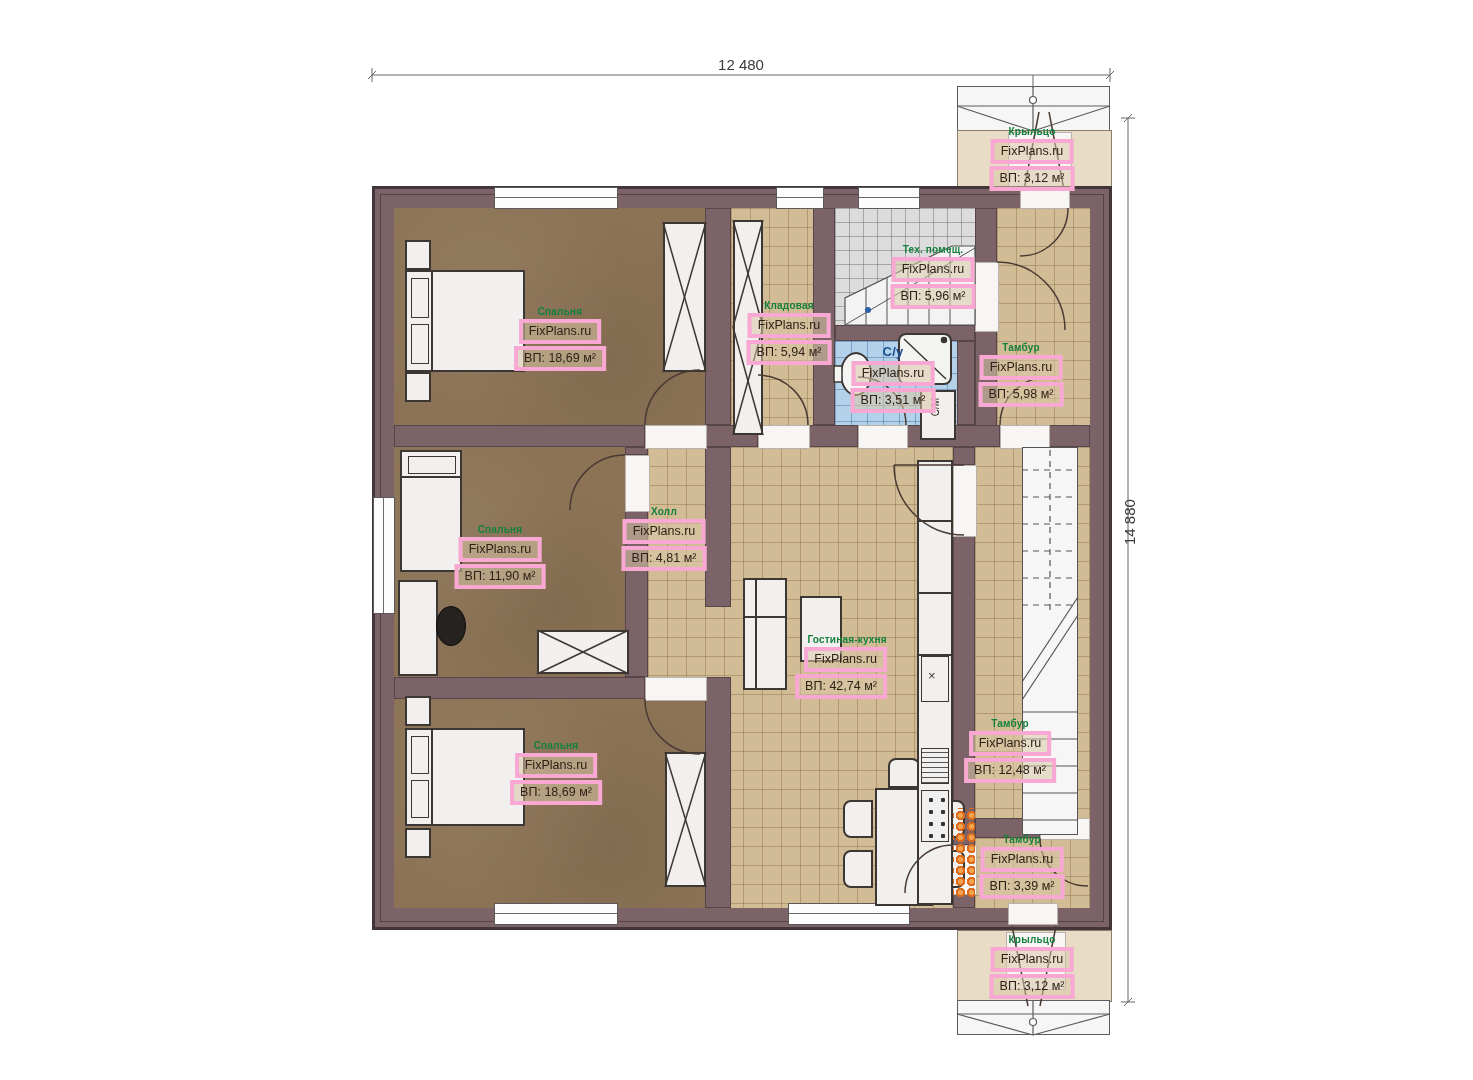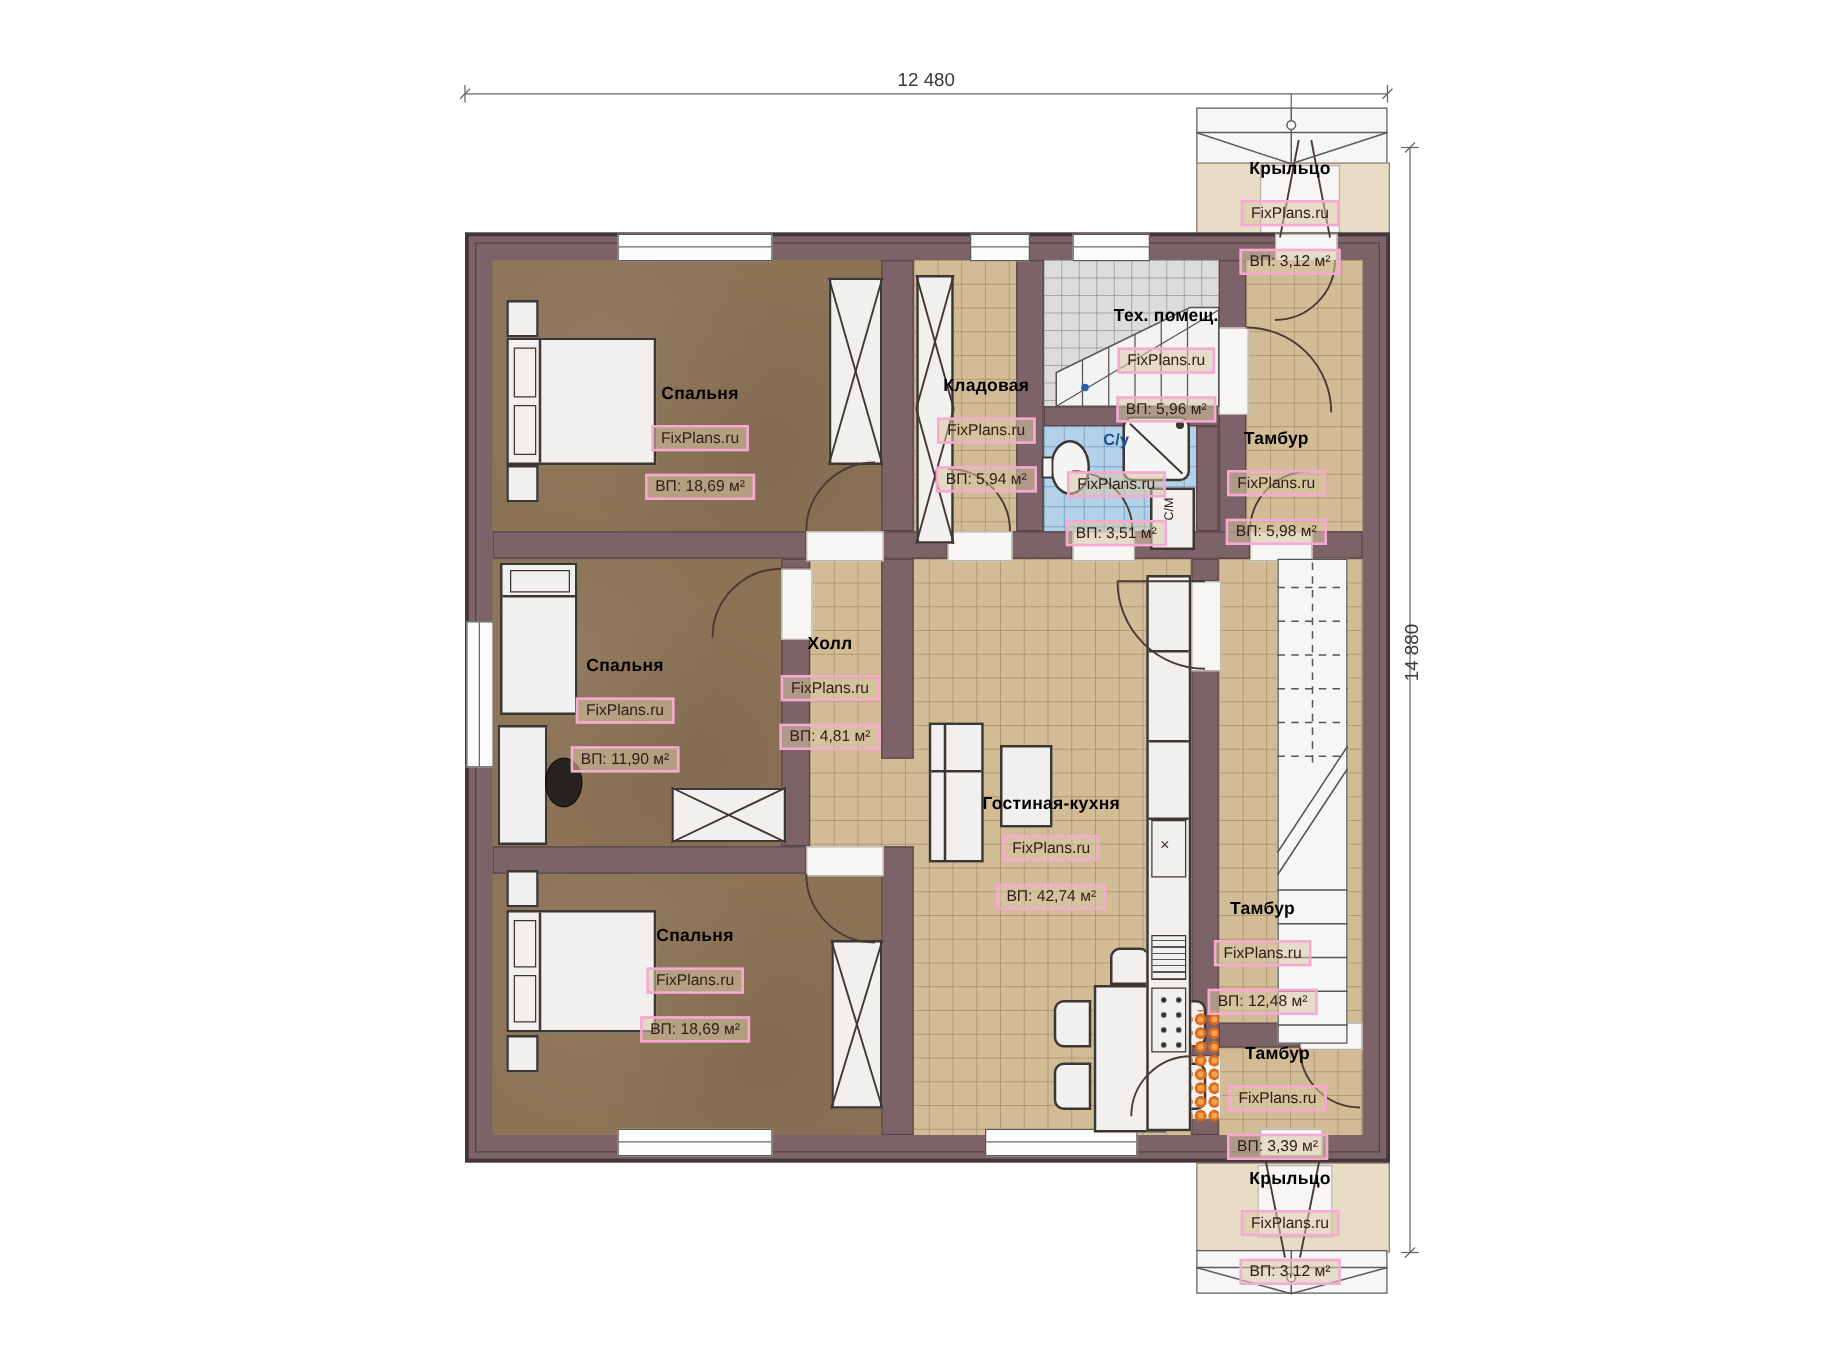--- a/index.html
+++ b/index.html
@@ -35,24 +35,24 @@
   
   .furn{position:absolute;background:#f1f0ee;border:2px solid #3c3733;box-sizing:border-box;}
   .furn-line{position:absolute;background:#3c3733;}
   .canopy{position:absolute;background:#f6f6f6;border:1.5px solid #5c5c5c;box-sizing:border-box;}
   .stairbox{position:absolute;background:#f6f6f6;border:1.5px solid #555;box-sizing:border-box;}
   .heater{position:absolute;background-image:radial-gradient(circle,#f5a24d 0 2.5px,#d96a1e 2.5px 4.5px,transparent 4.5px);
           background-size:11px 11px;background-position:2px 2px;}
   
   .rl{position:absolute;transform:translateX(-50%);display:flex;flex-direction:column;
       align-items:center;z-index:30;width:max-content;}
-  .rl-name{font-weight:bold;font-size:14px;color:#000000;letter-spacing:.2px;}
+  .rl-name{font-weight:bold;font-size:10px;color:#15803d;letter-spacing:.2px;}
   .rl-name.blue{color:#1d4e8f;font-size:13px;}
-  .rl-box{border:2px solid #f9a8d4;background:rgba(216,198,166,.55);padding:1px 6px;
-          font-size:12.5px;color:#2f2118;margin-top:18px;white-space:nowrap;line-height:1.2;}
+  .rl-box{border:4px solid #f9a8d4;background:rgba(216,198,166,.55);padding:1px 6px;
+          font-size:12.5px;color:#2f2118;margin-top:2px;white-space:nowrap;line-height:1.2;}
   .dim-label{position:absolute;font-size:15px;color:#3a3a3a;z-index:25;}
   .wm-label{position:absolute;font-size:10px;color:#2f2118;writing-mode:vertical-rl;
             transform:rotate(180deg);z-index:22;}
   .kx{position:absolute;font-size:13px;color:#3c3733;z-index:22;}
   svg.overlay{position:absolute;left:0;top:0;z-index:20;pointer-events:none;}
 </style>
 </head>
 <body>
 
 <div id="canvas">
@@ -310,21 +310,21 @@
   <div class="rl" style="left:664px;top:506px;">
     <div class="rl-name">Холл</div>
     <div class="rl-box">FixPlans.ru</div>
     <div class="rl-box">ВП: 4,81 м²</div>
   </div>
   <div class="rl" style="left:500px;top:524px;">
     <div class="rl-name">Спальня</div>
     <div class="rl-box">FixPlans.ru</div>
     <div class="rl-box">ВП: 11,90 м²</div>
   </div>
-  <div class="rl" style="left:841px;top:634px;">
+  <div class="rl" style="left:841px;top:634px;align-items:flex-end;">
     <div class="rl-name">Гостиная-кухня</div>
     <div class="rl-box">FixPlans.ru</div>
     <div class="rl-box">ВП: 42,74 м²</div>
   </div>
   <div class="rl" style="left:1010px;top:718px;">
     <div class="rl-name">Тамбур</div>
     <div class="rl-box">FixPlans.ru</div>
     <div class="rl-box">ВП: 12,48 м²</div>
   </div>
   <div class="rl" style="left:556px;top:740px;">

